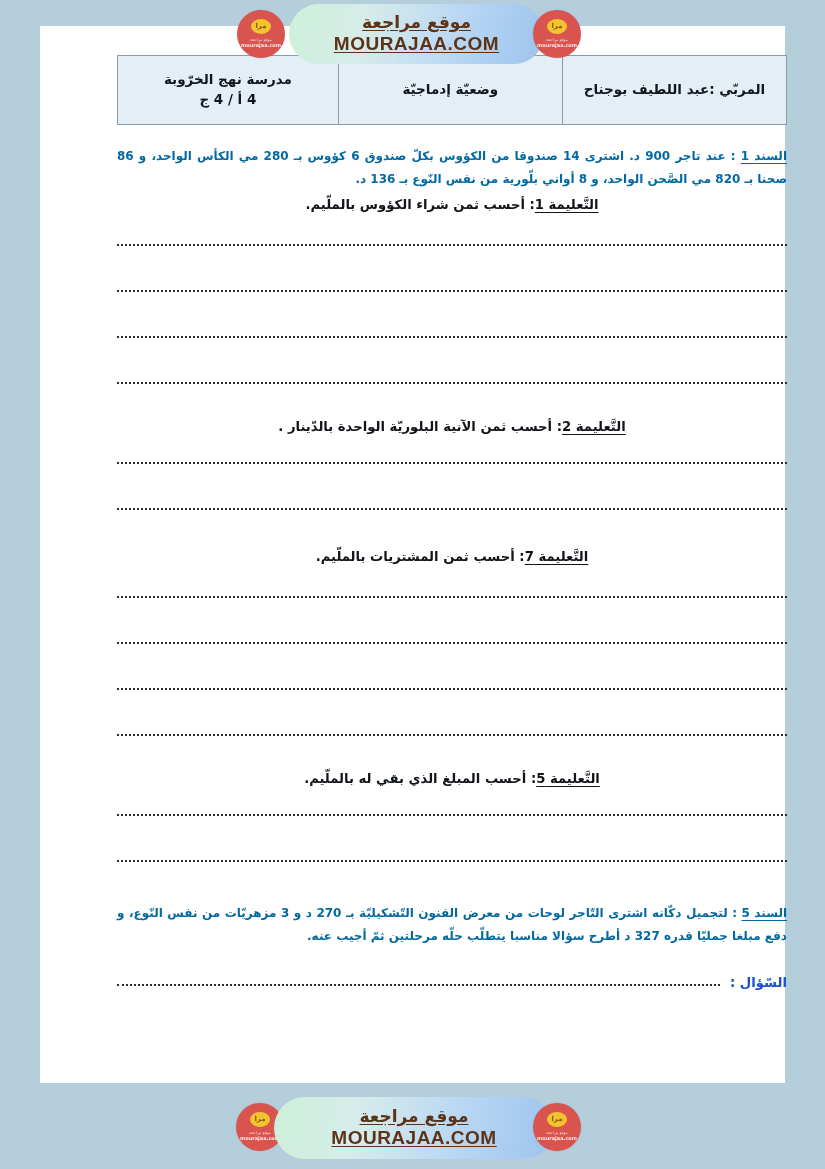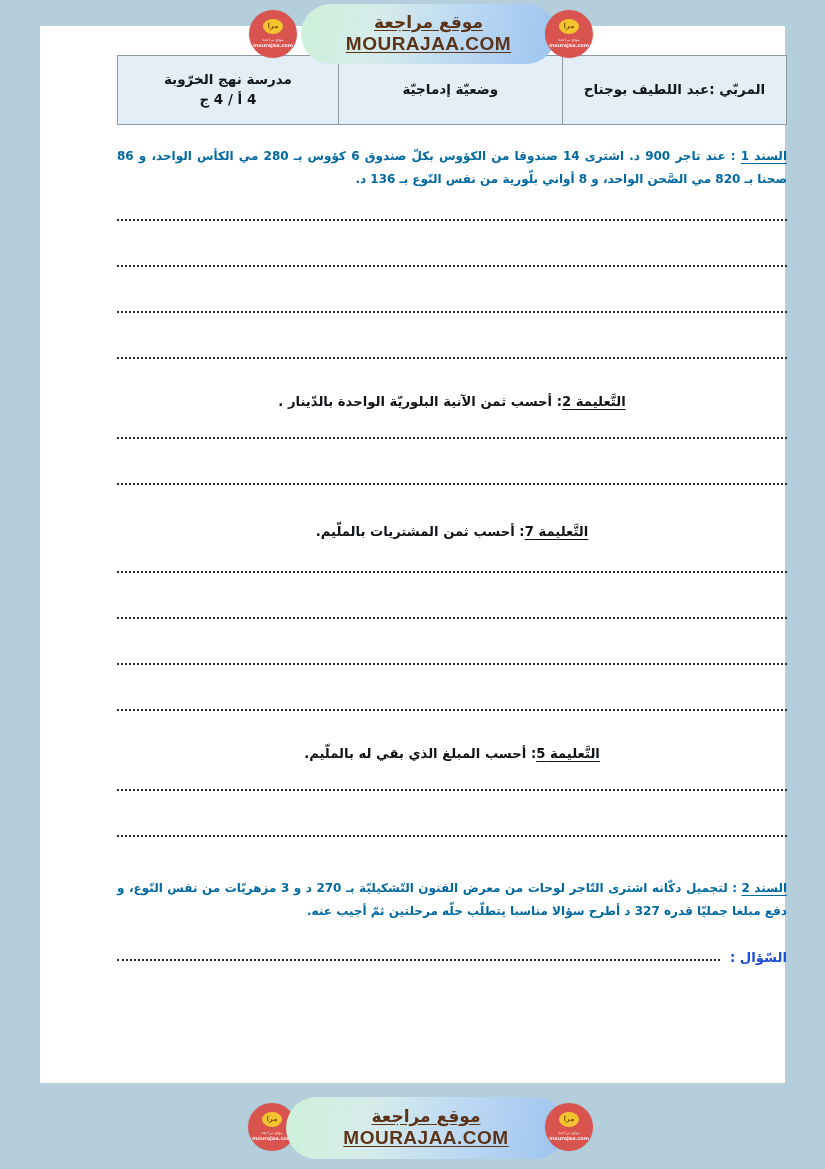--- a/index.html
+++ b/index.html
@@ -21,21 +21,21 @@
     left: 40px;
     top: 26px;
     width: 745px;
     height: 1057px;
     background: #ffffff;
   }
 
   
   .banner {
     position: absolute;
-    left: 16px;
+    left: 4px;
     width: 704px;
     height: 70px;
     z-index: 40;
   }
   .banner-top { top: 0; }
   .banner-bottom { top: 1083px; height: 86px; }
 
   .banner-pill {
     position: absolute;
     left: 285px;
@@ -251,20 +251,21 @@
       <span>4 أ / 4 ج</span>
     </td>
   </tr>
 </tbody>
   </table>
 
 <div class="content">
 
   <p class="para"><span class="label-u">السند 1</span><span> : عند تاجر 900 د. اشترى 14 صندوقا من الكؤوس بكلّ صندوق 6 كؤوس بـ 280 مي الكأس الواحد، و 86 صحنا بـ 820 مي الصَّحن الواحد، و 8 أواني بلّورية من نفس النّوع بـ 136 د.</span></p>
 
+  <p class="instr"><span class="label-u">التَّعليمة 1</span><span>: أحسب ثمن شراء الكؤوس بالملّيم.</span></p>
 
   <div class="sp-26"></div>
   <div class="lines">
     <div class="dotline"></div>
     <div class="gap-line"></div>
     <div class="dotline"></div>
     <div class="gap-line"></div>
     <div class="dotline"></div>
     <div class="gap-line"></div>
     <div class="dotline"></div>
@@ -298,21 +299,21 @@
   <p class="instr"><span class="label-u">التَّعليمة 5</span><span>: أحسب المبلغ الذي بقي له بالملّيم.</span></p>
 
   <div class="sp-22"></div>
   <div class="lines">
     <div class="dotline"></div>
     <div class="gap-line"></div>
     <div class="dotline"></div>
   </div>
 
   <div class="sp-40"></div>
-  <p class="para"><span class="label-u">السند 2</span><span> : لتجميل دكّانه اشترى التّاجر لوحات من معرض الفنون التّشكيليّة بـ 270 د  و  3 مزهريّات من نفس النّوع، و دفع مبلغا جمليّا قدره 327 د أطرح سؤالا مناسبا يتطلّب حلّه مرحلتين ثمّ أجيب عنه.</span></p>
+  <p class="para"><span class="label-u">السند 5</span><span> : لتجميل دكّانه اشترى التّاجر لوحات من معرض الفنون التّشكيليّة بـ 270 د  و  3 مزهريّات من نفس النّوع، و دفع مبلغا جمليّا قدره 327 د أطرح سؤالا مناسبا يتطلّب حلّه مرحلتين ثمّ أجيب عنه.</span></p>
 
   <div class="sp-26"></div>
   <div class="question-row">
     <div class="question-label">السّؤال  :</div>
     <div class="question-dots"></div>
   </div>
 </div>
 
 <div class="banner banner-bottom">
   <div class="logo-circle logo-left">

